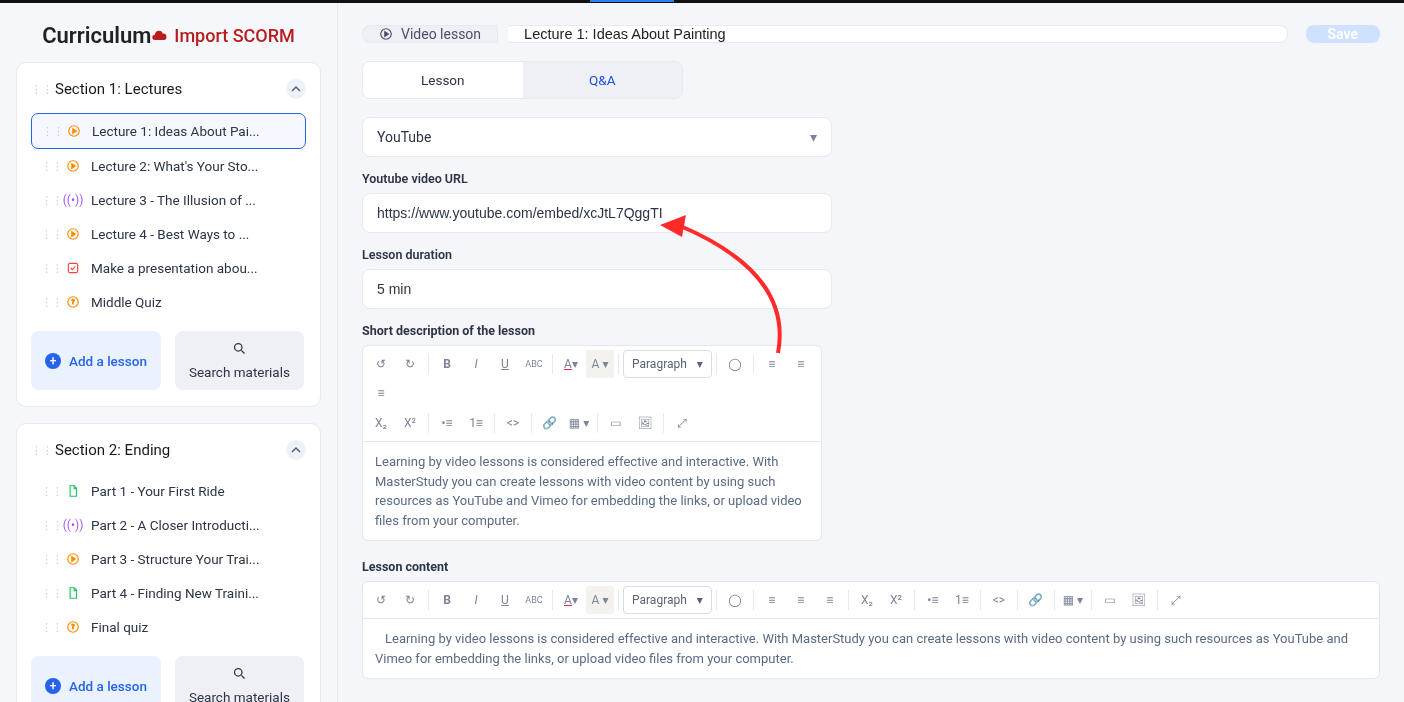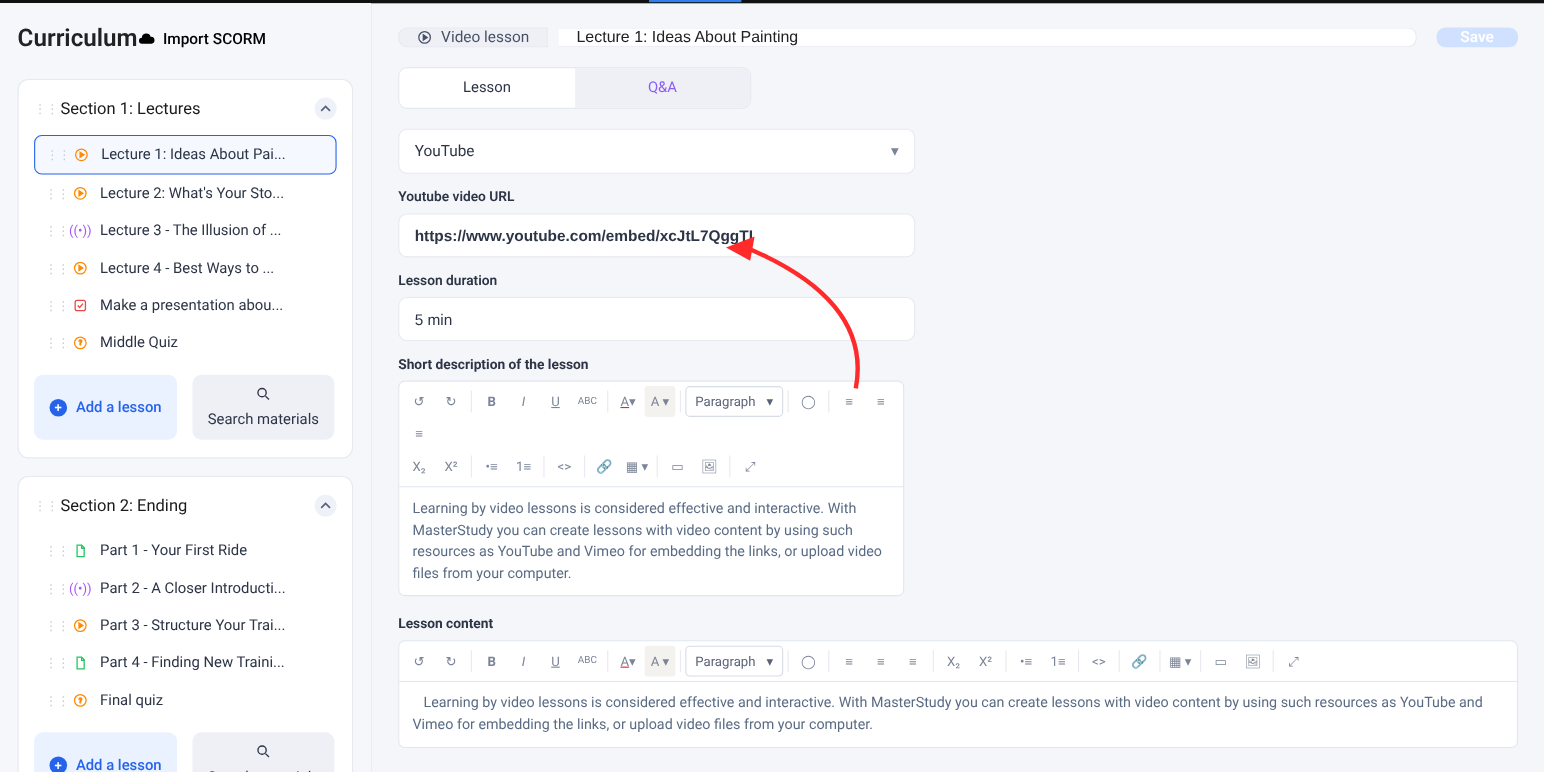--- a/index.html
+++ b/index.html
@@ -1,23 +1,23 @@
 <!DOCTYPE html>
 <html><head>
 <meta charset="utf-8">
 <style>
   * { box-sizing: border-box; margin: 0; padding: 0; }
   body { font-family: -apple-system, BlinkMacSystemFont, "Segoe UI", Roboto, Arial, sans-serif; background: #f5f6fa; color: #1a1a1a; }
   .topbar { height: 3px; background: #111; position: relative; }
   .topbar::after { content:""; position:absolute; left:42%; top:0; width:6%; height:2px; background:#2f80ed; }
   .wrap { display:flex; height:699px; }
   .sidebar { width:338px; border-right:1px solid #e7e9f1; padding:20px 16px 16px 16px; background:#f5f7fb; overflow:auto; }
-  .sb-header { display:flex; align-items:center; justify-content:flex-start; margin-bottom:24px; }
+  .sb-header { display:flex; align-items:center; justify-content:center; margin-bottom:14px; }
   .sb-title { font-size:22px; font-weight:600; color:#222; }
-  .import { color:#000000; font-size:14px; font-weight:500; cursor:pointer; display:flex; align-items:center; gap:7px; }
+  .import { color:#b91c1c; font-size:18px; font-weight:500; cursor:pointer; display:flex; align-items:center; gap:7px; }
   .import svg { width:16px; height:16px; }
   .section-card { background:#fff; border:1px solid #e7e9f1; border-radius:10px; padding:16px 14px 16px 14px; margin-bottom:16px; }
   .sec-head { display:flex; align-items:center; gap:10px; margin-bottom:14px; }
   .drag { color:#c4c8d4; font-size:11px; cursor:grab; width:14px; text-align:center; }
   .sec-title { font-size:15px; font-weight:400; flex:1; }
   .chev { width:20px; height:20px; border-radius:50%; background:#eef1f7; display:flex; align-items:center; justify-content:center; cursor:pointer; }
   .chev svg{width:10px;height:10px;color:#54607a;}
   .item { display:flex; align-items:center; gap:10px; padding:9px 10px; border-radius:7px; font-size:13.5px; color:#2c3446; cursor:pointer; }
   .item.active { border:1.5px solid #2563eb; background:#f5f9ff; }
   .item .icon { width:16px; display:flex; justify-content:center; }
@@ -34,27 +34,27 @@
   .btn.search { background:#eef0f6; color:#2c3446;flex-direction:column; }
   .btn.search svg{width:15px;height:15px;}
 
   .main { flex:1; padding:22px 24px 0 24px; overflow:auto; }
   .hdr { display:flex; gap:10px; align-items:stretch; margin-bottom:18px; }
   .badge { background:#eef0f6; border-radius:8px 0 0 8px; display:flex; align-items:center; gap:8px; padding:0 16px; color:#495067; font-size:14px; border:1px solid #e7e9f1; }
   .badge svg{width:14px;height:14px;}
   .title-input { flex:1; border:1px solid #e7e9f1; border-left:none; border-radius:0 8px 8px 0; padding:0 16px; font-size:14.5px; color:#222; }
   .savebtn { background:#cfe1ff; color:#fff; padding:0 22px; border-radius:8px; display:flex; align-items:center; font-weight:600; font-size:14px; margin-left:8px; cursor:not-allowed; }
   .tabs { display:flex; border:1px solid #e7e9f1; border-radius:8px; overflow:hidden; width:321px; margin-bottom:18px; }
-  .tab { flex:1; text-align:center; padding:10px 0; font-size:13.5px; color:#8b5cf6; background:#eef0f6; cursor:pointer; }
+  .tab { flex:1; text-align:center; padding:10px 0; font-size:13.5px; color:#1d4ed8; background:#eef0f6; cursor:pointer; }
   .tab.active { background:#fff; color:#2c3446; }
   .field-label { font-size:12.5px; font-weight:600; color:#2c3446; margin:14px 0 7px 0; }
   .field-label.tiny { font-weight:700; }
   .select, .text-input { width:100%; max-width:470px; border:1px solid #e7e9f1; border-radius:8px; padding:11px 14px; font-size:14px; color:#2c3446; background:#fff; display:flex; justify-content:space-between; align-items:center; }
   .text-input { max-width:470px; }
-  .url-input { max-width:470px;font-weight:bold; }
+  .url-input { max-width:470px; }
   .dur-input { max-width:470px; }
   .caret{color:#7b8498;}
   .toggle-row { display:flex; align-items:center; gap:10px; margin:16px 0 12px 0; }
   .toggle { width:30px; height:16px; background:#e2e6ef; border-radius:10px; position:relative; cursor:pointer; }
   .toggle::after{content:"";position:absolute;left:2px;top:2px;width:12px;height:12px;border-radius:50%;background:#fff;border:1px solid #d2d7e3;}
   .toggle-lbl { font-size:13.5px; color:#2c3446; }
 
   .editor { border:1px solid #e2e6ef; border-radius:6px; background:#fff; max-width:460px; }
   .editor.wide { max-width:100%; }
   .tb { display:flex; flex-wrap:wrap; border-bottom:1px solid #e2e6ef; padding:4px; gap:1px; }

